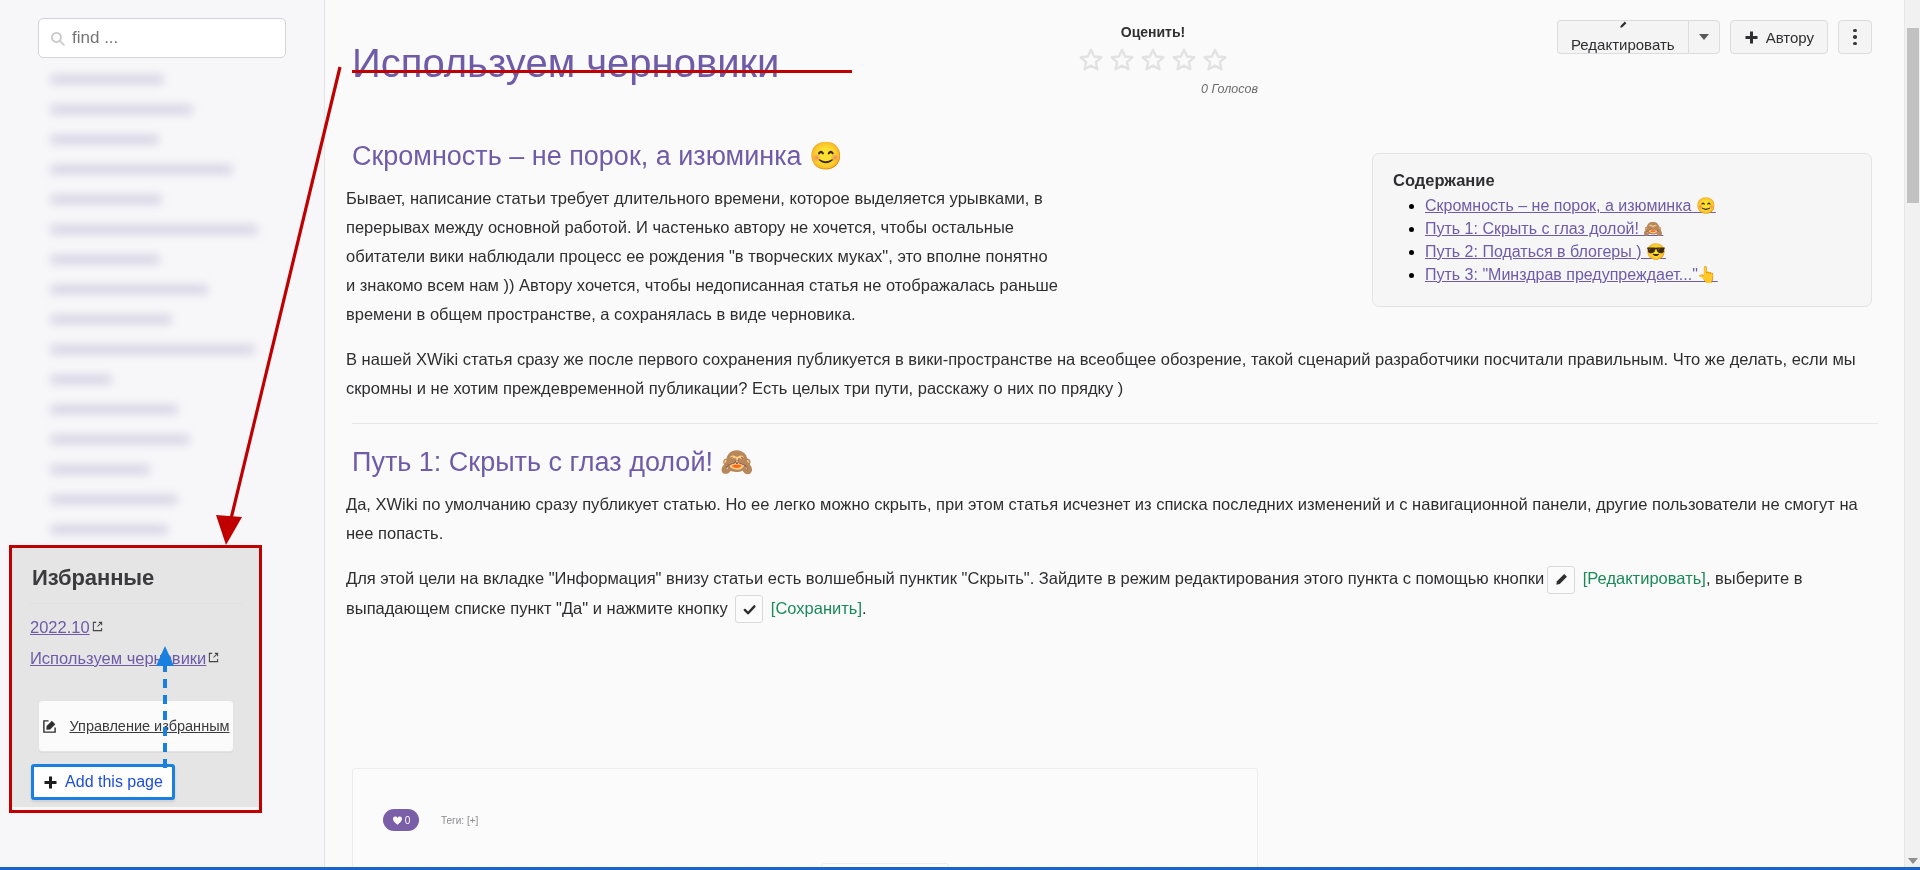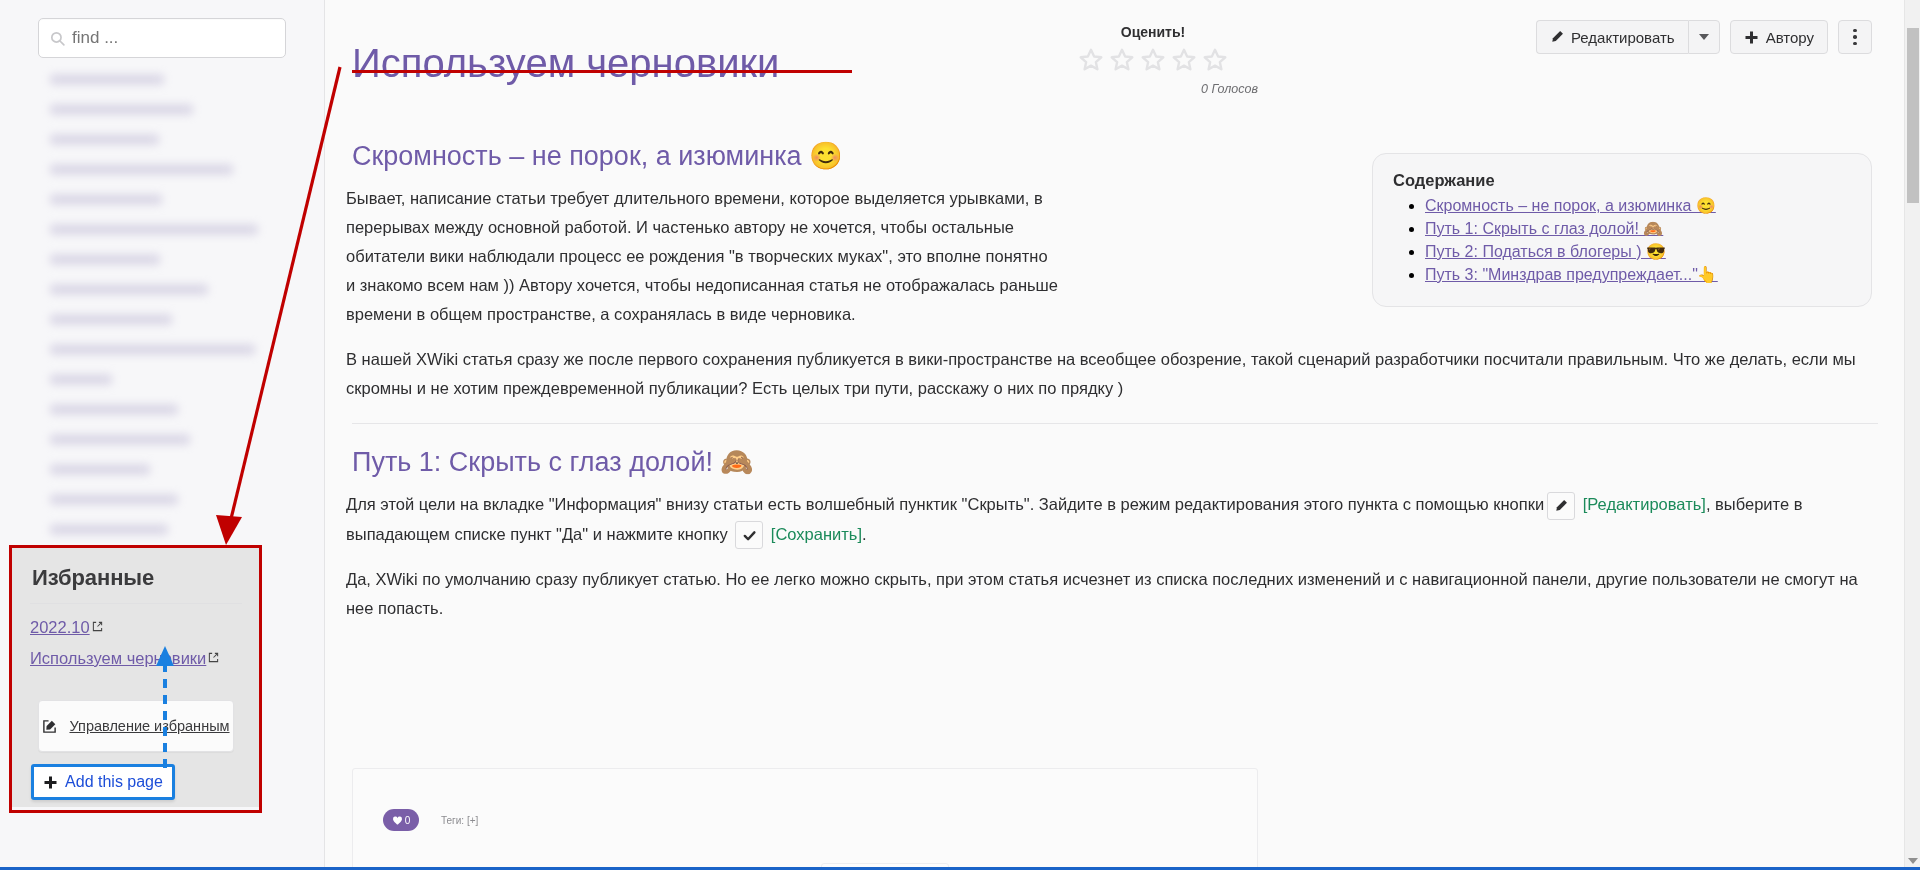--- a/index.html
+++ b/index.html
@@ -184,21 +184,21 @@
     border: 1px solid #dcdcde;
     border-radius: 4px;
     height: 34px;
     display: flex; align-items: center; justify-content: center;
     font-size: 15px; color: #2f2f31;
     padding: 0 13px;
     gap: 7px;
     white-space: nowrap;
   }
   .btn-group { display: flex; }
-  .btn-group .btn:first-child { border-radius: 4px 0 0 4px; border-right: 0; }
+  .btn-group .btn:first-child { border-radius: 4px 0 0 4px; border-right: 0; flex-direction: column; }
   .btn-group .btn:last-child { border-radius: 0 4px 4px 0; padding: 0 10px; }
   .pencil-icon { width: 14px; height: 14px; }
   .caret { width: 0; height: 0; border-left: 5px solid transparent; border-right: 5px solid transparent; border-top: 6px solid #58585b; }
   .dots-btn { width: 34px; padding: 0; }
   .dots { display: flex; flex-direction: column; gap: 3px; align-items: center; }
   .dot { width: 3.5px; height: 3.5px; border-radius: 50%; background: #39393b; }
 
   
   #content {
     position: absolute;
@@ -222,21 +222,21 @@
   .para.wide { width: 1512px; }
   .hr { height: 1px; background: #e6e6e8; margin: 20px 26px 22px 26px; }
 
   
   #toc {
     position: absolute;
     right: 32px; top: 13px;
     width: 500px;
     background: #f6f6f7;
     border: 1px solid #e4e4e6;
-    border-radius: 14px;
+    border-radius: 7px;
     padding: 17px 20px 18px 20px;
   }
   .toc-title { font-size: 16.5px; font-weight: bold; color: #2f2f31; margin-bottom: 6px; }
   .toc-list { margin: 0; padding-left: 32px; }
   .toc-list li { margin: 4px 0; }
   .toc-list a {
     font-size: 16px; color: #6f5ba8; text-decoration: underline;
     white-space: nowrap;
   }
 
@@ -459,31 +459,31 @@
       <h2 class="h2">Скромность – не порок, а изюминка 😊</h2>
 
       <p class="para narrow">Бывает, написание статьи требует длительного времени, которое выделяется урывками, в перерывах между основной работой. И частенько автору не хочется, чтобы остальные обитатели вики наблюдали процесс ее рождения "в творческих муках", это вполне понятно и знакомо всем нам )) Автору хочется, чтобы недописанная статья не отображалась раньше времени в общем пространстве, а сохранялась в виде черновика.</p>
 
       <p class="para wide">В нашей XWiki статья сразу же после первого сохранения публикуется в вики-пространстве на всеобщее обозрение, такой сценарий разработчики посчитали правильным. Что же делать, если мы скромны и не хотим преждевременной публикации? Есть целых три пути, расскажу о них по прядку )</p>
 
       <div class="hr"></div>
 
       <h2 class="h2">Путь 1: Скрыть с глаз долой! 🙈</h2>
 
+      <p class="para wide">Да, XWiki по умолчанию сразу публикует статью. Но ее легко можно скрыть, при этом статья исчезнет из списка последних изменений и с навигационной панели, другие пользователи не смогут на нее попасть.</p>
+
       <p class="para wide"><span>Для этой цели на вкладке "Информация" внизу статьи есть волшебный пунктик "Скрыть". Зайдите в режим редактирования этого пункта с помощью кнопки</span><span class="inline-btn">
             <svg width="14" height="14" viewBox="0 0 16 16">
               <path d="M11.6 1.2l3.2 3.2-8.2 8.2-4 .8.8-4z" fill="#2f2f31"></path>
             </svg>
           </span> <span class="green">[Редактировать]</span><span>, выберите в выпадающем списке пункт "Да" и нажмите кнопку</span> <span class="inline-btn">
             <svg width="15" height="15" viewBox="0 0 16 16" fill="none" stroke="#2f2f31" stroke-width="2.6" stroke-linecap="round" stroke-linejoin="round">
               <path d="M3 8.5l3.5 3.5L13.2 4.6"></path>
             </svg>
           </span> <span class="green">[Сохранить]</span><span>.</span></p>
-
-      <p class="para wide">Да, XWiki по умолчанию сразу публикует статью. Но ее легко можно скрыть, при этом статья исчезнет из списка последних изменений и с навигационной панели, другие пользователи не смогут на нее попасть.</p>
 
       <div id="embed">
         <div class="embed-row">
           <span class="like-pill">
             <svg class="heart" viewBox="0 0 16 16">
                 <path d="M8 14S1.5 9.8 1.5 5.8A3.4 3.4 0 018 4.2a3.4 3.4 0 016.5 1.6C14.5 9.8 8 14 8 14z" fill="#fff"></path>
               </svg>
             <span>0</span>
           </span>
           <span class="tags-text">Теги: [+]</span>

